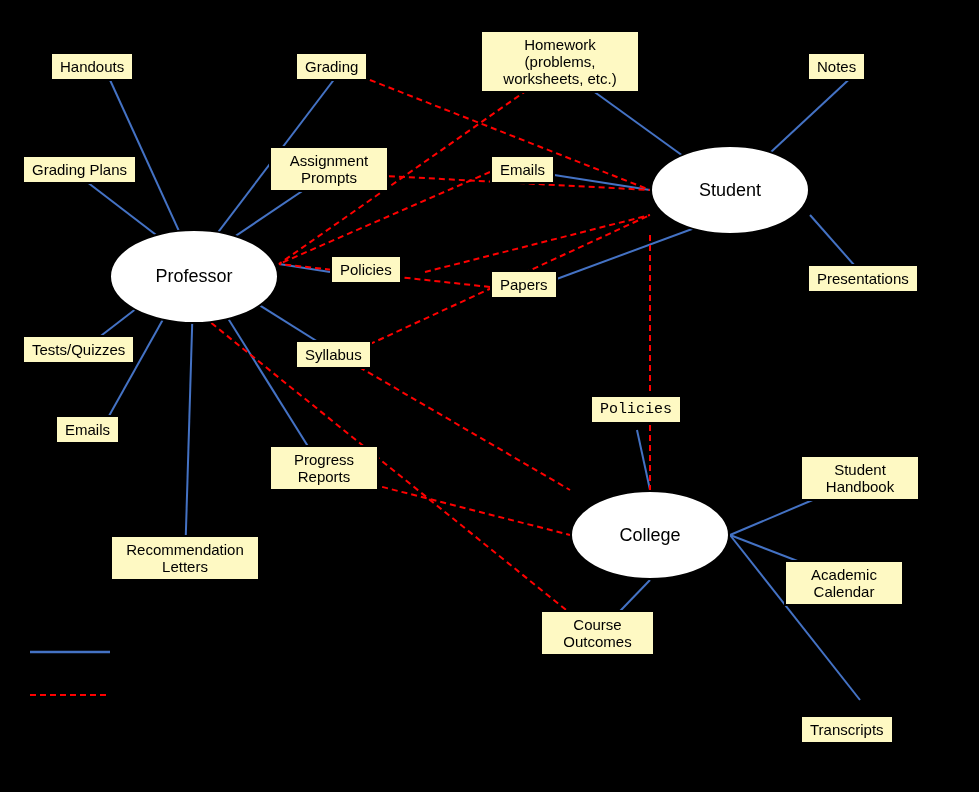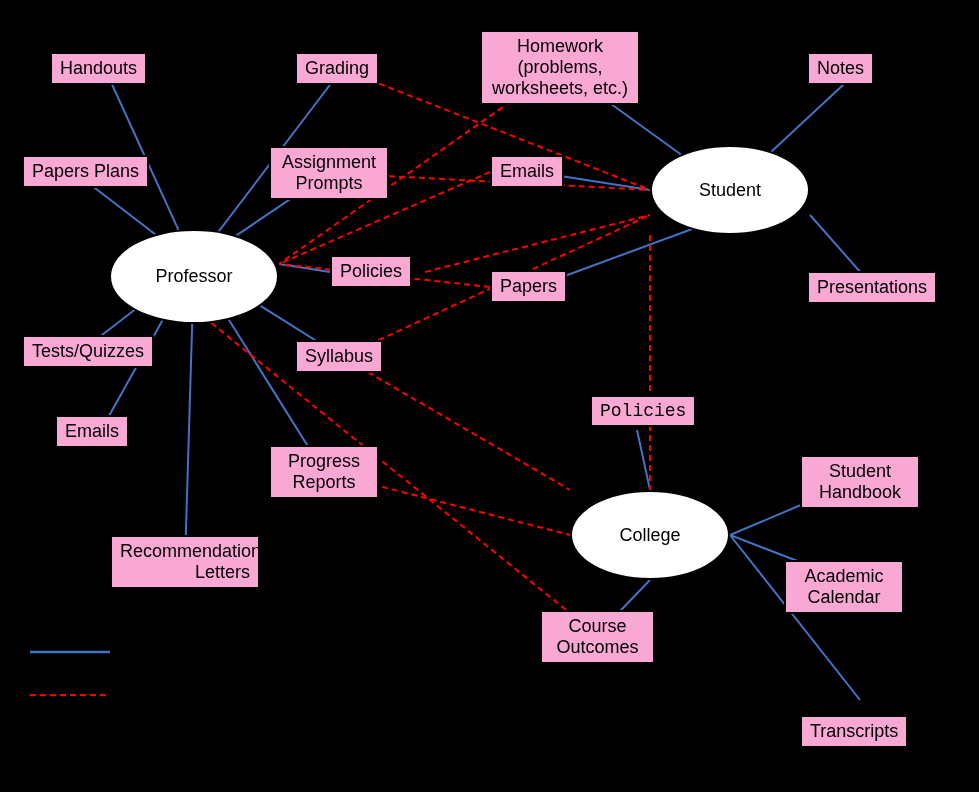--- a/index.html
+++ b/index.html
@@ -11,25 +11,25 @@
       position: relative;
     }
     svg {
       position: absolute;
       top: 0; left: 0;
       width: 979px;
       height: 792px;
     }
     .node-box {
       position: absolute;
-      background: #f9a8d4;
+      background: #fef9c3;
       border: 2px solid #000;
       padding: 4px 8px;
       font-family: Arial, sans-serif;
-      font-size: 18px;
+      font-size: 15px;
       color: #000;
       text-align: center;
       white-space: nowrap;
     }
     .node-ellipse {
       position: absolute;
       background: #fff;
       border: 2px solid #000;
       border-radius: 50%;
       display: flex;
@@ -122,32 +122,32 @@
 
 <div class="node-ellipse" style="left:570px; top:490px; width:160px; height:90px;justify-content:center;">
   <span>College</span>
 </div>
 
 <div class="node-box" style="left:50px; top:52px;">
   <span>Handouts</span>
 </div>
 
 <div class="node-box" style="left:22px; top:155px;">
-  <span>Papers Plans</span>
+  <span>Grading Plans</span>
 </div>
 
 <div class="node-box" style="left:22px; top:335px;">
   <span>Tests/Quizzes</span>
 </div>
 
 <div class="node-box" style="left:55px; top:415px;">
   <span>Emails</span>
 </div>
 
-<div class="node-box" style="left:110px; top:535px; white-space: normal; width:150px; text-align:right;">
+<div class="node-box" style="left:110px; top:535px; white-space: normal; width:150px; text-align:center;">
   <span>Recommendation<br>Letters</span>
 </div>
 
 <div class="node-box" style="left:295px; top:52px;">
   <span>Grading</span>
 </div>
 
 <div class="node-box" style="left:269px; top:146px; white-space: normal; width:120px; text-align:center;">
   <span>Assignment<br>Prompts</span>
 </div>
@@ -173,21 +173,21 @@
 </div>
 
 <div class="node-box" style="left:490px; top:270px;">
   <span>Papers</span>
 </div>
 
 <div class="node-box" style="left:807px; top:52px;">
   <span>Notes</span>
 </div>
 
-<div class="node-box" style="left:807px; top:271px;">
+<div class="node-box" style="left:807px; top:264px;">
   <span>Presentations</span>
 </div>
 
 <div class="node-box" style="left:590px; top:395px;font-family:Liberation Mono, monospace;">
   <span>Policies</span>
 </div>
 
 <div class="node-box" style="left:800px; top:455px; white-space: normal; width:120px; text-align:center;">
   <span>Student<br>Handbook</span>
 </div>

